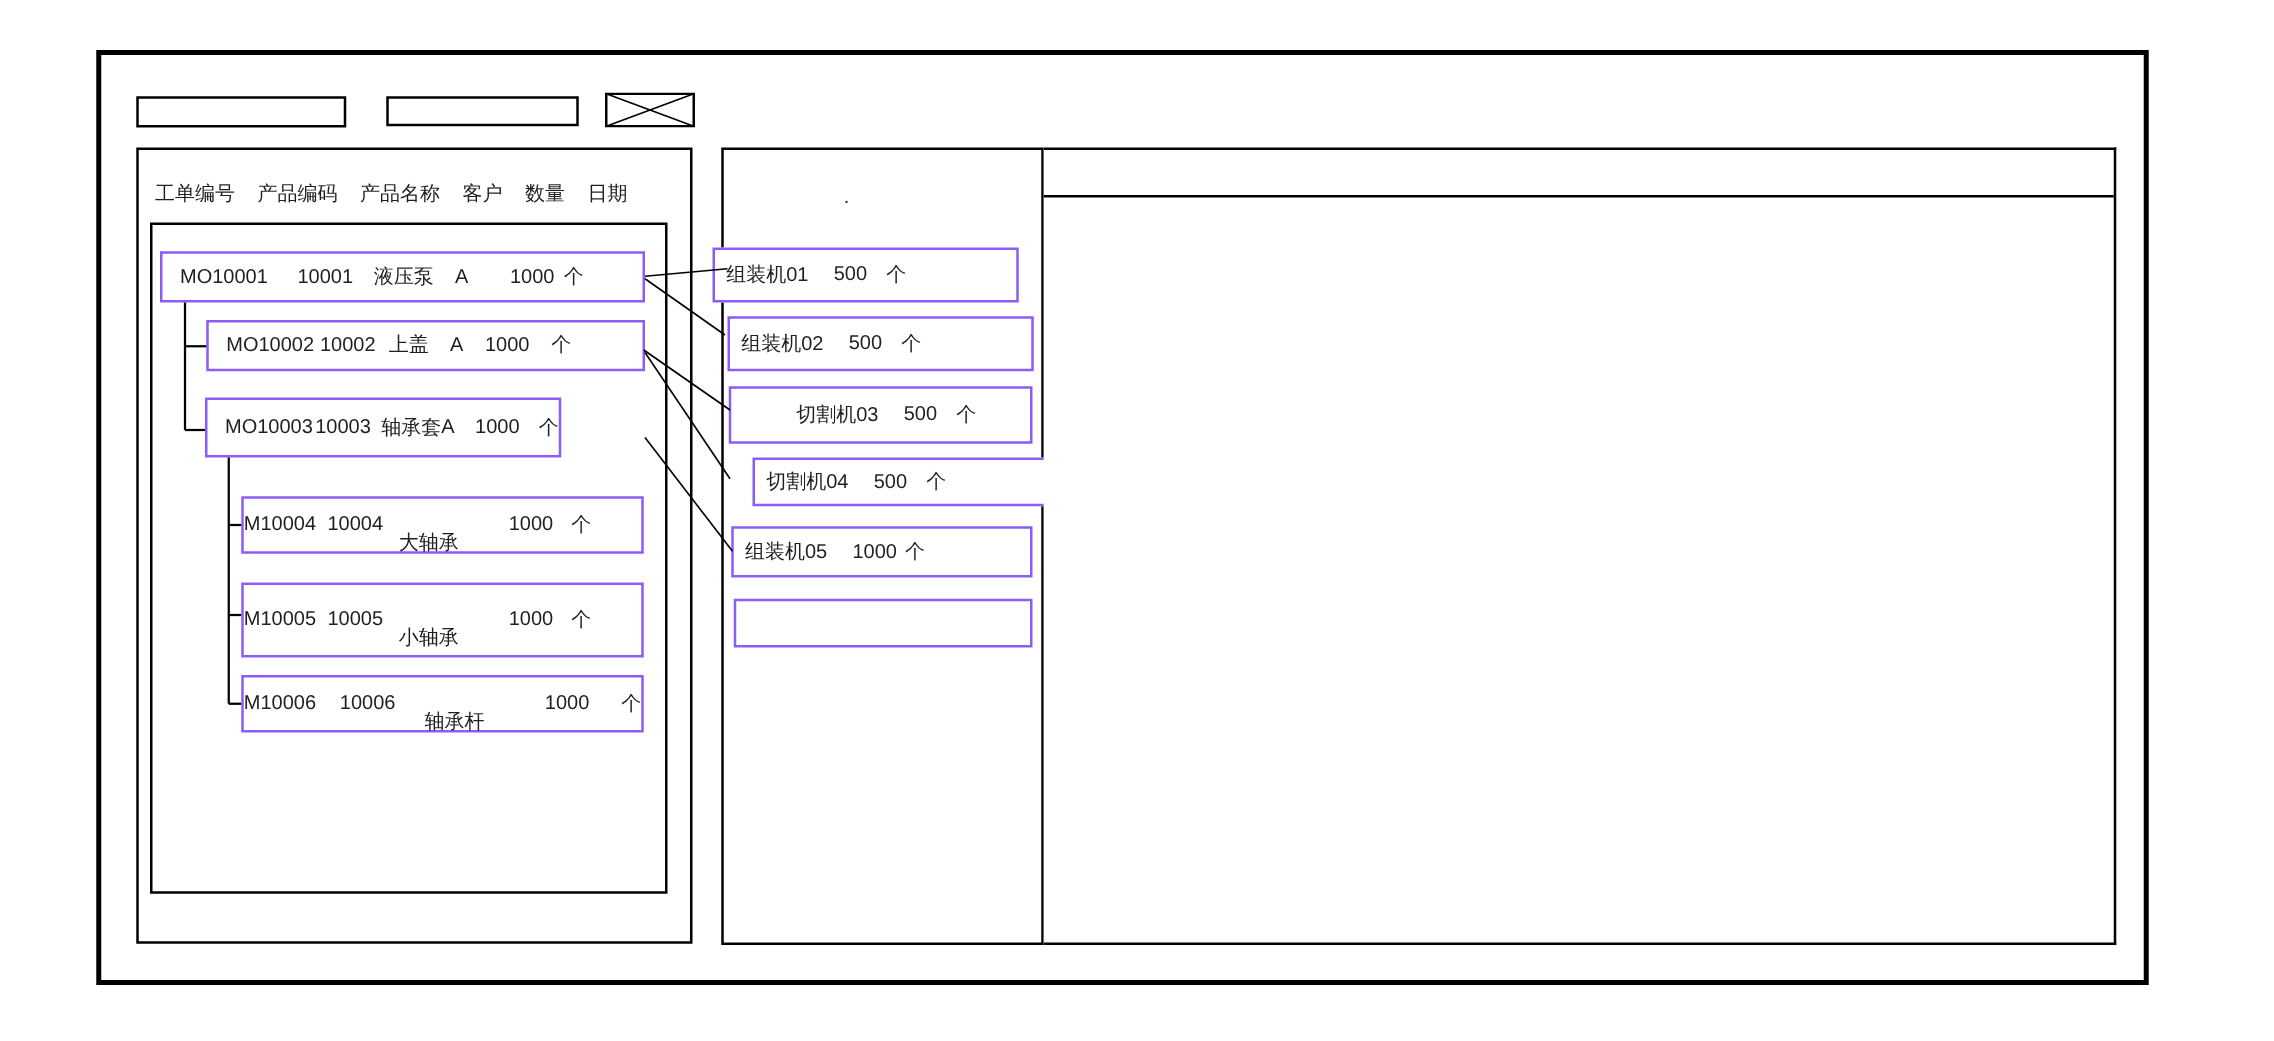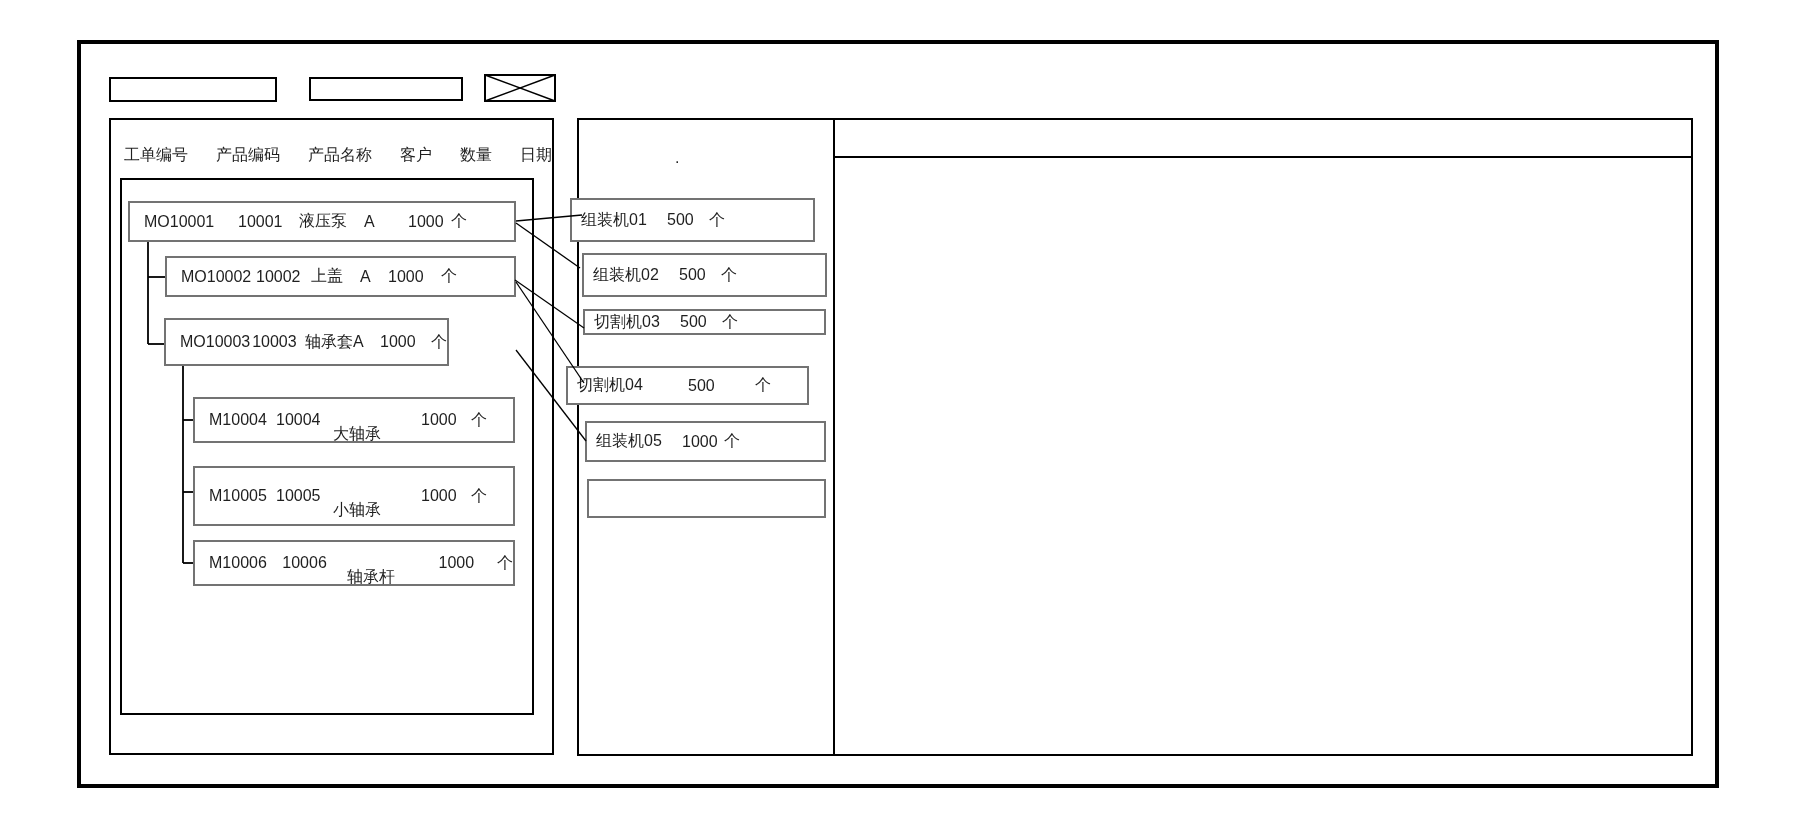--- a/index.html
+++ b/index.html
@@ -5,39 +5,39 @@
   * { margin:0; padding:0; box-sizing:border-box; }
   html,body { background:#ffffff; }
   body {
     width:1819px; height:833px; position:relative; overflow:hidden;
     font-family:"Liberation Sans","DejaVu Sans",sans-serif;
     color:#1f1f1f; font-size:16px;
   }
   .abs { position:absolute; }
   .frame  { position:absolute; border:4px solid #000; background:#fff; }
   .panel  { position:absolute; border:2px solid #000; background:#fff; }
-  .wbox   { position:absolute; border:2px solid #737373; background:#fff;
+  .wbox   { position:absolute; border:2px solid #8b5cf6; background:#fff;
             display:flex; align-items:center; white-space:nowrap; }
 
   
   .header-row { position:absolute; left:13px; top:24px; height:22px;
-                display:flex; align-items:center; gap:28px; white-space:nowrap; }
+                display:flex; align-items:center; gap:18px; white-space:nowrap; }
   .row-a { padding-left:14px; }
   .row-a .c-id   { width:94px; }
   .row-a .c-code { width:61px; }
   .row-a .c-name { width:65px; }
   .row-a .c-cust { width:44px; }
   .row-a .c-qty  { width:43px; }
   .row-b { padding-left:14px; }
   .row-b .c-id   { width:75px; }
   .row-b .c-code { width:55px; }
   .row-b .c-name { width:49px; }
   .row-b .c-cust { width:28px; }
   .row-b .c-qty  { width:53px; }
-  .row-c { padding-left:14px; }
+  .row-c { }
   .row-c .c-id   { width:67px; }
   .row-c .c-code { width:57px; }
   .row-c .c-name { width:88px;margin-top:28px; }
   .row-c .c-qty  { width:50px; }
 
   
   .machine-box { padding-left:9px; }
   .machine-box .m-name { display:inline-block; width:86px; }
   .machine-box .m-qty  { display:inline-block; width:42px; }
 
@@ -134,26 +134,26 @@
 <div class="wbox machine-box" style="left:570px; top:198px; width:245px; height:44px;">
   <span class="m-name">组装机01</span>
   <span class="m-qty">500</span>
   <span class="m-unit">个</span>
 </div>
 <div class="wbox machine-box" style="left:582px; top:253px; width:245px; height:44px;">
   <span class="m-name">组装机02</span>
   <span class="m-qty">500</span>
   <span class="m-unit">个</span>
 </div>
-<div class="wbox machine-box" style="left:583px; top:309px; width:243px; height:26px;">
+<div class="wbox machine-box" style="left:583px; top:309px; width:243px; height:46px;justify-content:center;">
   <span class="m-name">切割机03</span>
   <span class="m-qty">500</span>
   <span class="m-unit">个</span>
 </div>
-<div class="wbox machine-box" style="left:566px; top:366px; width:243px; height:39px;gap:25px;">
+<div class="wbox machine-box" style="left:602px; top:366px; width:243px; height:39px;">
   <span class="m-name">切割机04</span>
   <span class="m-qty">500</span>
   <span class="m-unit">个</span>
 </div>
 <div class="wbox machine-box" style="left:585px; top:421px; width:241px; height:41px;">
   <span class="m-name">组装机05</span>
   <span class="m-qty">1000</span>
   <span class="m-unit">个</span>
 </div>
 <div class="wbox machine-box" style="left:587px; top:479px; width:239px; height:39px;">

